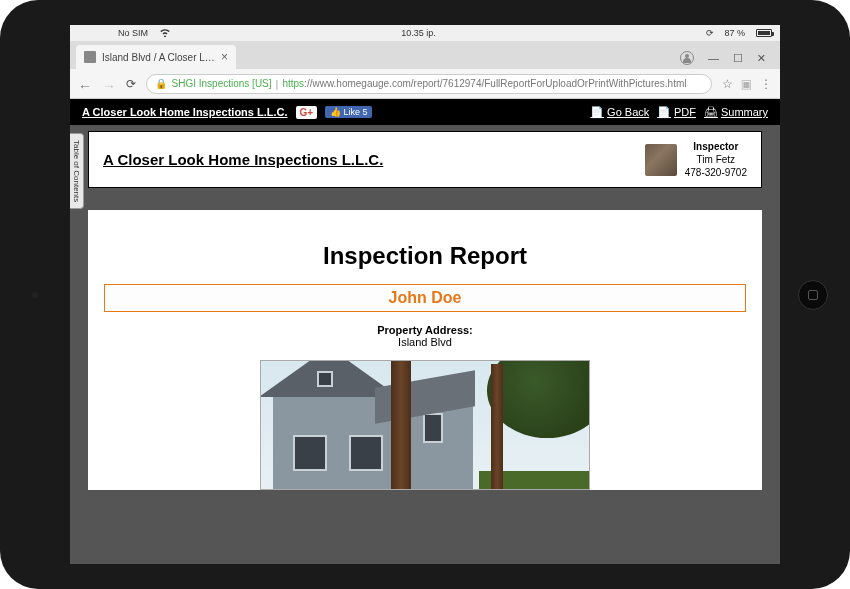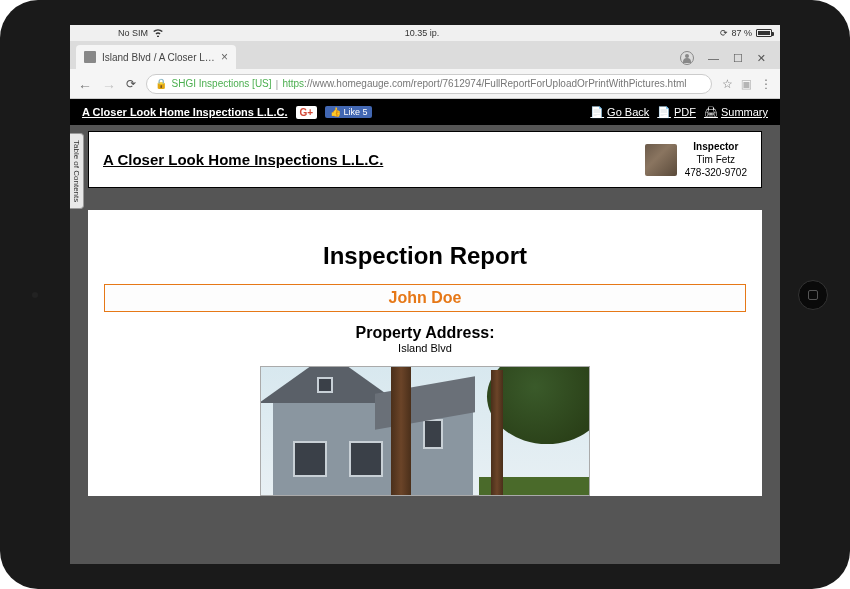--- a/index.html
+++ b/index.html
@@ -59,21 +59,21 @@
   .status-bar {
     height: 16px;
     background: #f0f0f0;
     display: flex;
     align-items: center;
     justify-content: space-between;
     padding: 0 8px;
     font-size: 9px;
     color: #333;
   }
-  .status-left, .status-right { display: flex; align-items: center; gap: 4px; padding-left: 40px; }
+  .status-left, .status-right { display: flex; align-items: center; gap: 11px; padding-left: 40px; }
   .battery-icon {
     width: 16px;
     height: 8px;
     border: 1px solid #333;
     border-radius: 1px;
     position: relative;
     display: inline-block;
   }
   .battery-icon::after {
     content: '';
@@ -301,21 +301,21 @@
     border: 1px solid #e67817;
     background: #fdfdfd;
     padding: 4px;
     margin-bottom: 12px;
   }
   .client-name {
     color: #e67817;
     font-size: 16px;
     font-weight: bold;
   }
-  .addr-label { font-weight: bold; font-size: 16px; }
+  .addr-label { font-weight: bold; font-size: 11px; }
   .addr-line { font-size: 11px; }
   .property-photo {
     width: 330px;
     height: 130px;
     margin: 12px auto 0 auto;
     position: relative;
     overflow: hidden;
     border: 1px solid #aaa;
   }
   .sky { position: absolute; inset: 0; background: linear-gradient(#d8e8ef, #e8f0f4); }

